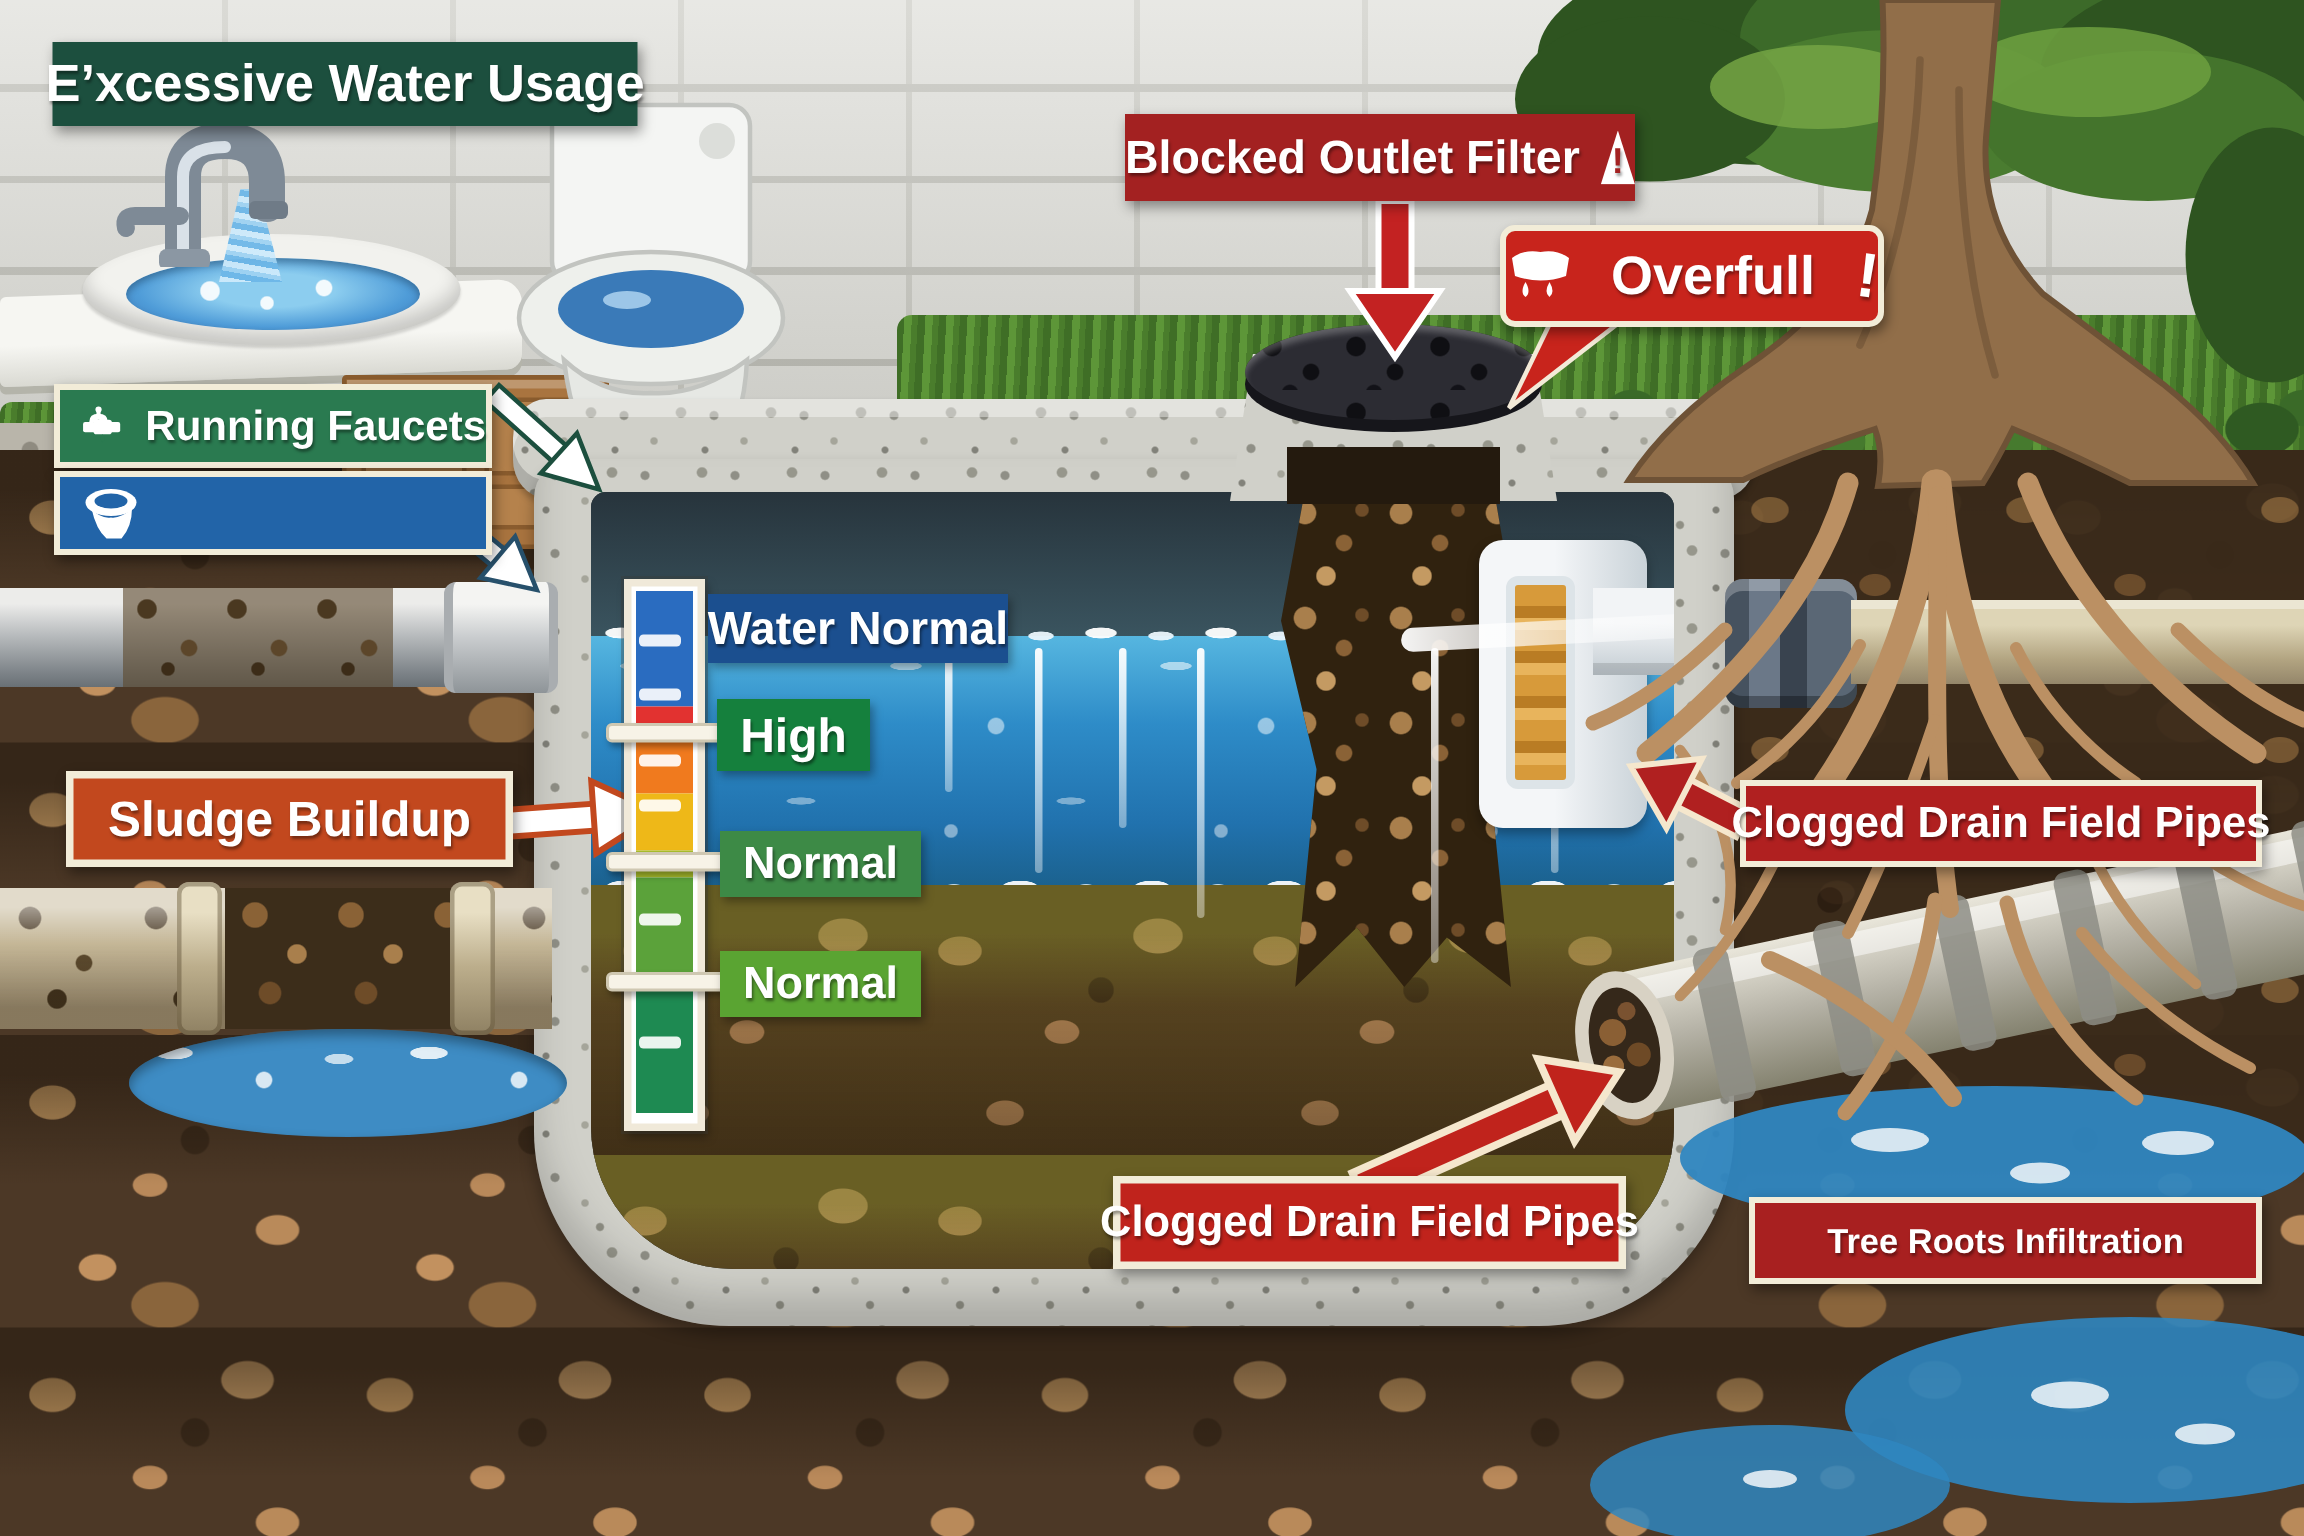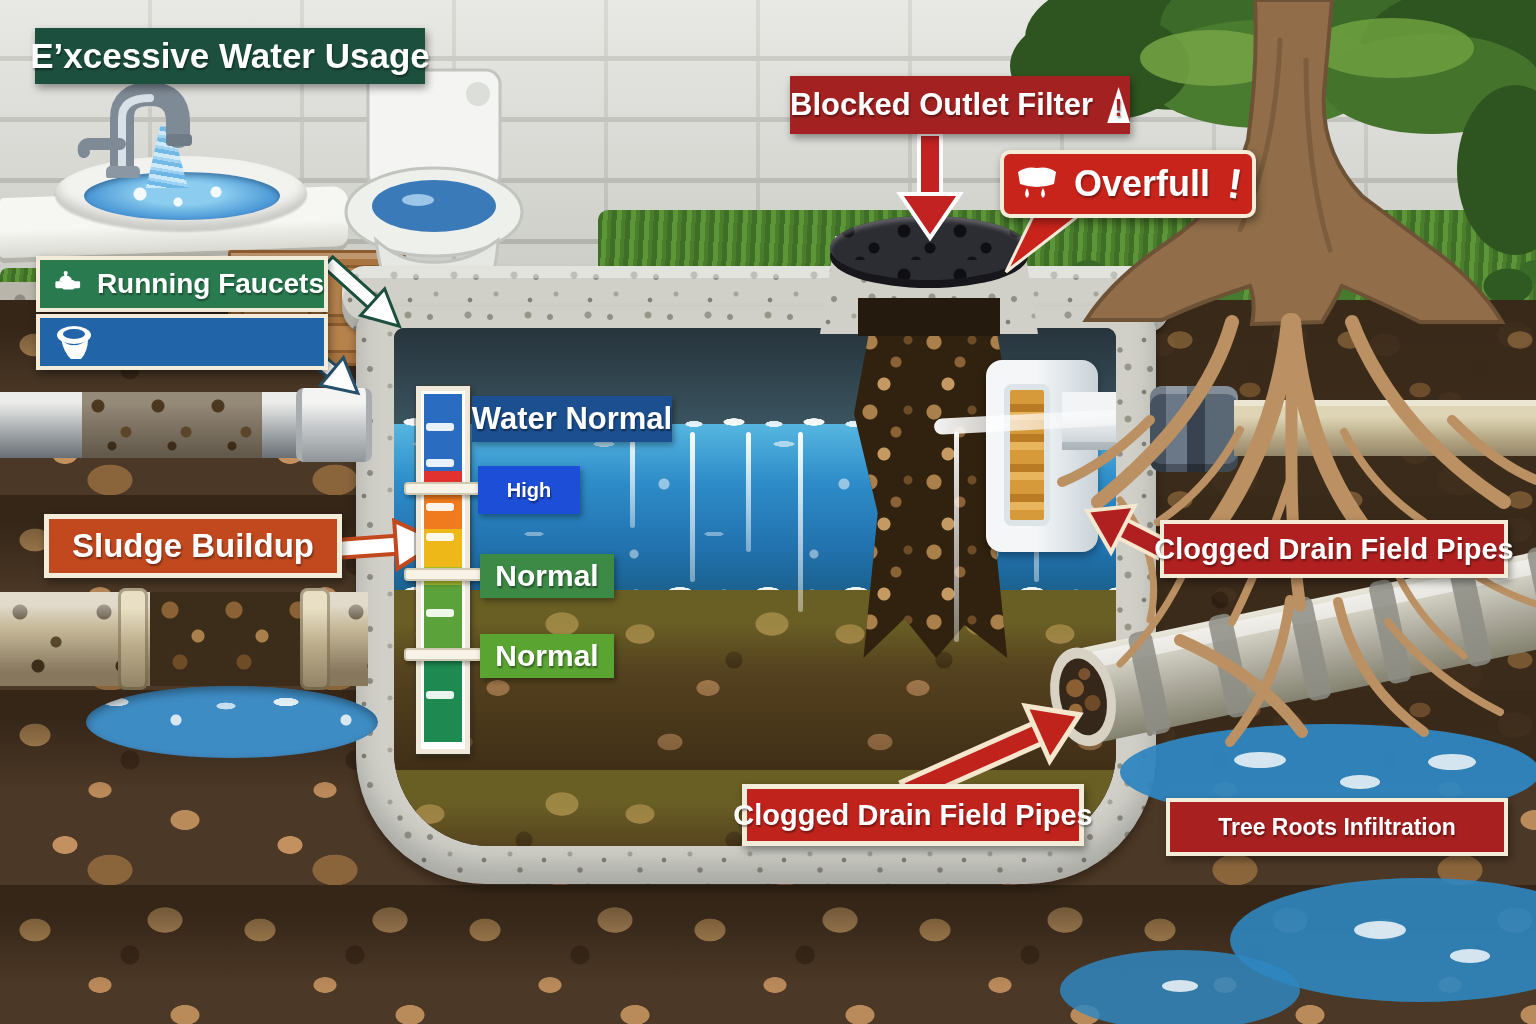--- a/index.html
+++ b/index.html
@@ -223,29 +223,29 @@
   
   .banner{position:absolute;display:flex;align-items:center;justify-content:center;gap:14px;
     color:#fff;font-weight:bold;white-space:nowrap;
     text-shadow:1px 2px 2px rgba(0,0,0,.4);
     box-shadow:2px 4px 8px rgba(0,0,0,.4);}
   .framed{border:4px solid #f2ecd8;}
   .b-excessive{left:35px;top:28px;width:390px;height:56px;background:#1c4f3e;font-size:35px;}
   .b-running{left:36px;top:256px;width:292px;height:56px;background:#2a7a50;font-size:28px;justify-content:flex-start;padding-left:14px;}
   .b-flushing{left:36px;top:314px;width:292px;height:56px;background:#2264a8;font-size:28px;justify-content:flex-start;padding-left:14px;}
   .b-sludge{left:44px;top:514px;width:298px;height:64px;background:#c2481e;font-size:33px;border-width:5px;}
-  .b-blocked{left:750px;top:76px;width:340px;height:58px;background:#a32121;font-size:31px;margin-left:40px;}
-  .b-overfull{left:1000px;top:150px;width:256px;height:68px;background:#c8241c;font-size:36px;border-radius:10px;}
+  .b-blocked{left:750px;top:76px;width:340px;height:58px;background:#a32121;font-size:31px;}
+  .b-overfull{left:1000px;top:150px;width:256px;height:68px;background:#c8241c;font-size:36px;border-radius:10px;justify-content:space-between;}
   .b-clog-right{left:1160px;top:520px;width:348px;height:58px;background:#b02020;font-size:29px;}
   .b-clog-bottom{left:742px;top:784px;width:342px;height:62px;background:#c0231c;font-size:29px;border-width:5px;}
   .b-treeroots{left:1166px;top:798px;width:342px;height:58px;background:#a82020;font-size:23px;}
   .lbl{position:absolute;display:flex;align-items:center;justify-content:center;color:#fff;
     font-weight:bold;white-space:nowrap;text-shadow:1px 2px 2px rgba(0,0,0,.45);box-shadow:2px 3px 6px rgba(0,0,0,.35);}
   .lbl-water{left:472px;top:396px;width:200px;height:46px;background:#1b4f8f;font-size:31px;}
-  .lbl-high{left:478px;top:466px;width:102px;height:48px;background:#1d4ed8;font-size:20px;}
+  .lbl-high{left:478px;top:466px;width:102px;height:48px;background:#15803d;font-size:32px;}
   .lbl-n1{left:480px;top:554px;width:134px;height:44px;background:#3d8a46;font-size:30px;}
   .lbl-n2{left:480px;top:634px;width:134px;height:44px;background:#5aa432;font-size:30px;}
 
   .warn-tri{width:40px;height:36px;background:#fff;
     clip-path:polygon(50% 0,100% 100%,0 100%);position:relative;display:flex;align-items:flex-end;justify-content:center;}
   .warn-tri span{color:#a32121;font-size:24px;font-weight:bold;line-height:30px;}
   .excl{font-size:42px;transform:rotate(8deg);margin-left:4px;}
 
   .overlay-svg{position:absolute;left:0;top:0;width:1536px;height:1024px;pointer-events:none;}
 </style>

